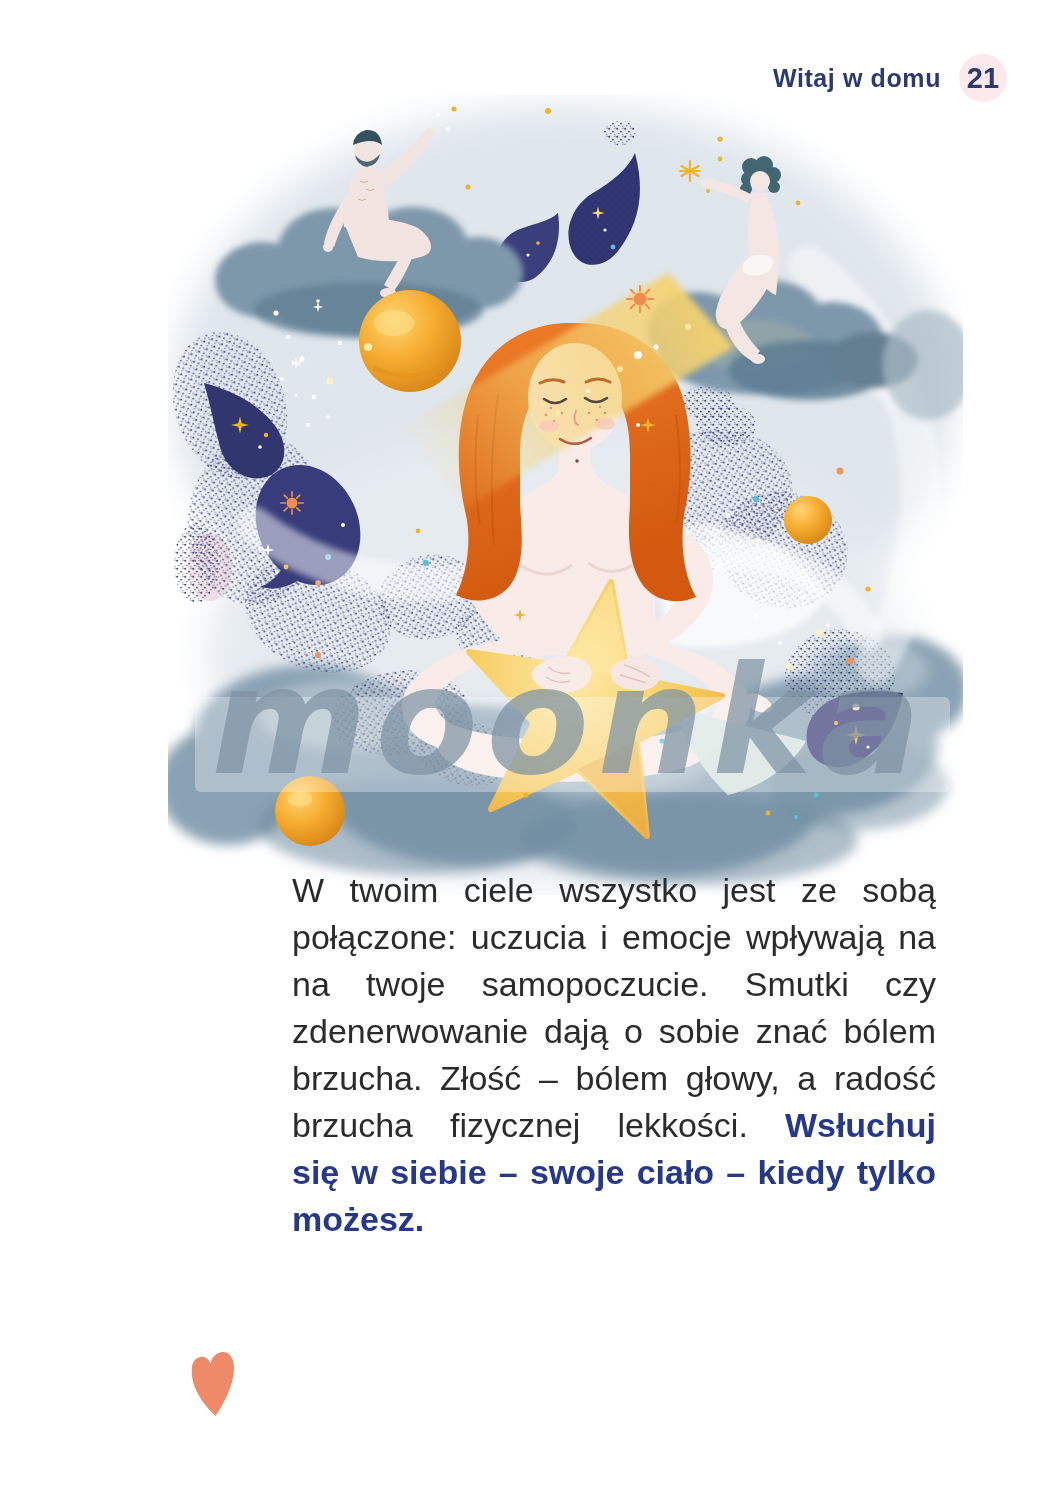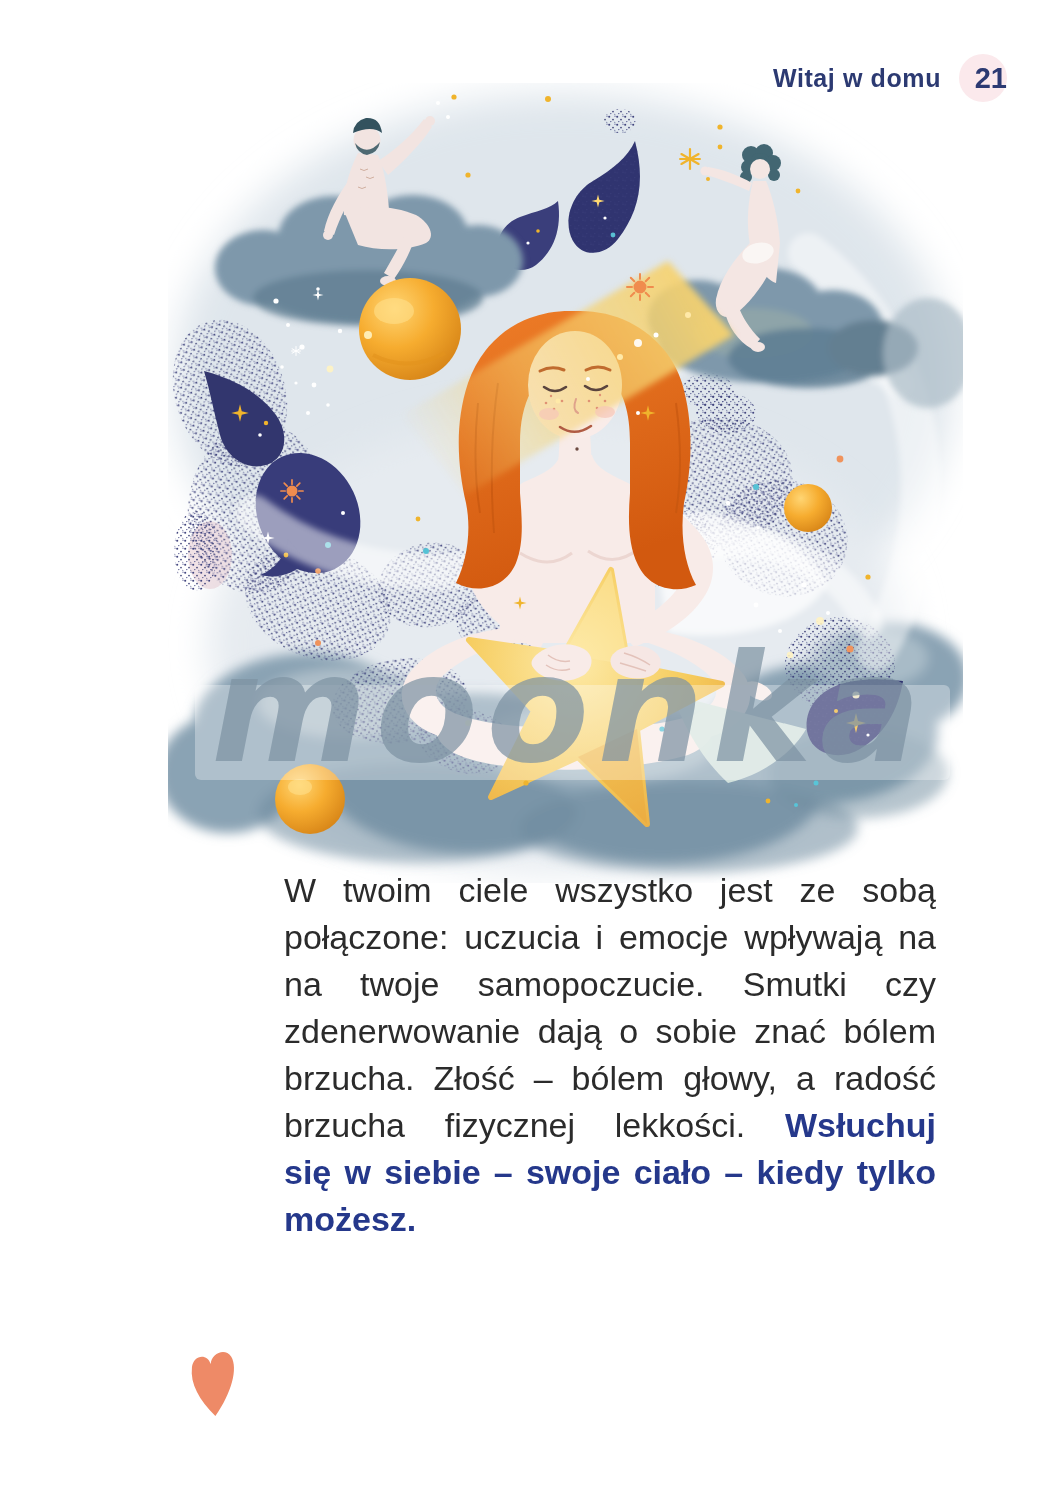--- a/index.html
+++ b/index.html
@@ -2,31 +2,31 @@
 <html lang="pl" style="--accent-navy: #2c3a72; --bold-text-blue: #25388b; --body-text: #2b2b2b; --heart-coral: #ee8a67; --page-badge-pink: #fbe9ec; --watermark-gray: #7e93a3;"><head>
 <meta charset="utf-8">
 <style>
   html,body{margin:0;padding:0;background:#ffffff;}
   .page{position:relative;width:1061px;height:1500px;background:#ffffff;overflow:hidden;
         font-family:"Liberation Sans",sans-serif;border-radius:18px;}
   
   .hdr{position:absolute;top:54px;right:54px;display:flex;align-items:center;gap:18px;}
   .hdr-title{color:var(--accent-navy);font-size:25px;font-weight:700;letter-spacing:.6px;}
   .badge{width:48px;height:48px;border-radius:50%;background:var(--page-badge-pink);
-         display:flex;align-items:center;justify-content:flex-end;}
+         display:flex;align-items:center;justify-content:center;}
   .badge span{color:var(--accent-navy);font-size:29px;font-weight:700;}
   
-  .illus{position:absolute;left:168px;top:83px;width:795px;height:800px;}
+  .illus{position:absolute;left:168px;top:95px;width:795px;height:800px;}
   .wmark-text{font-family:"DejaVu Sans",sans-serif;font-style:italic;font-weight:bold;
               fill:var(--watermark-gray);opacity:.72;letter-spacing:8px;}
   
   .copy{position:absolute;left:284px;top:867px;width:652px;color:var(--body-text);
         font-size:34px;font-weight:300;}
   .tline{height:47px;line-height:47px;text-align:justify;text-align-last:justify;
-         white-space:nowrap;}
+         white-space:nowrap;margin-left:8px;}
   .tline.last{text-align-last:left;}
   .tline strong{color:var(--bold-text-blue);font-weight:700;}
   
   .heart{position:absolute;left:186px;top:1344px;}
   .heart path{fill:var(--heart-coral);}
 </style>
 </head>
 <body>
 
 <div class="page">

